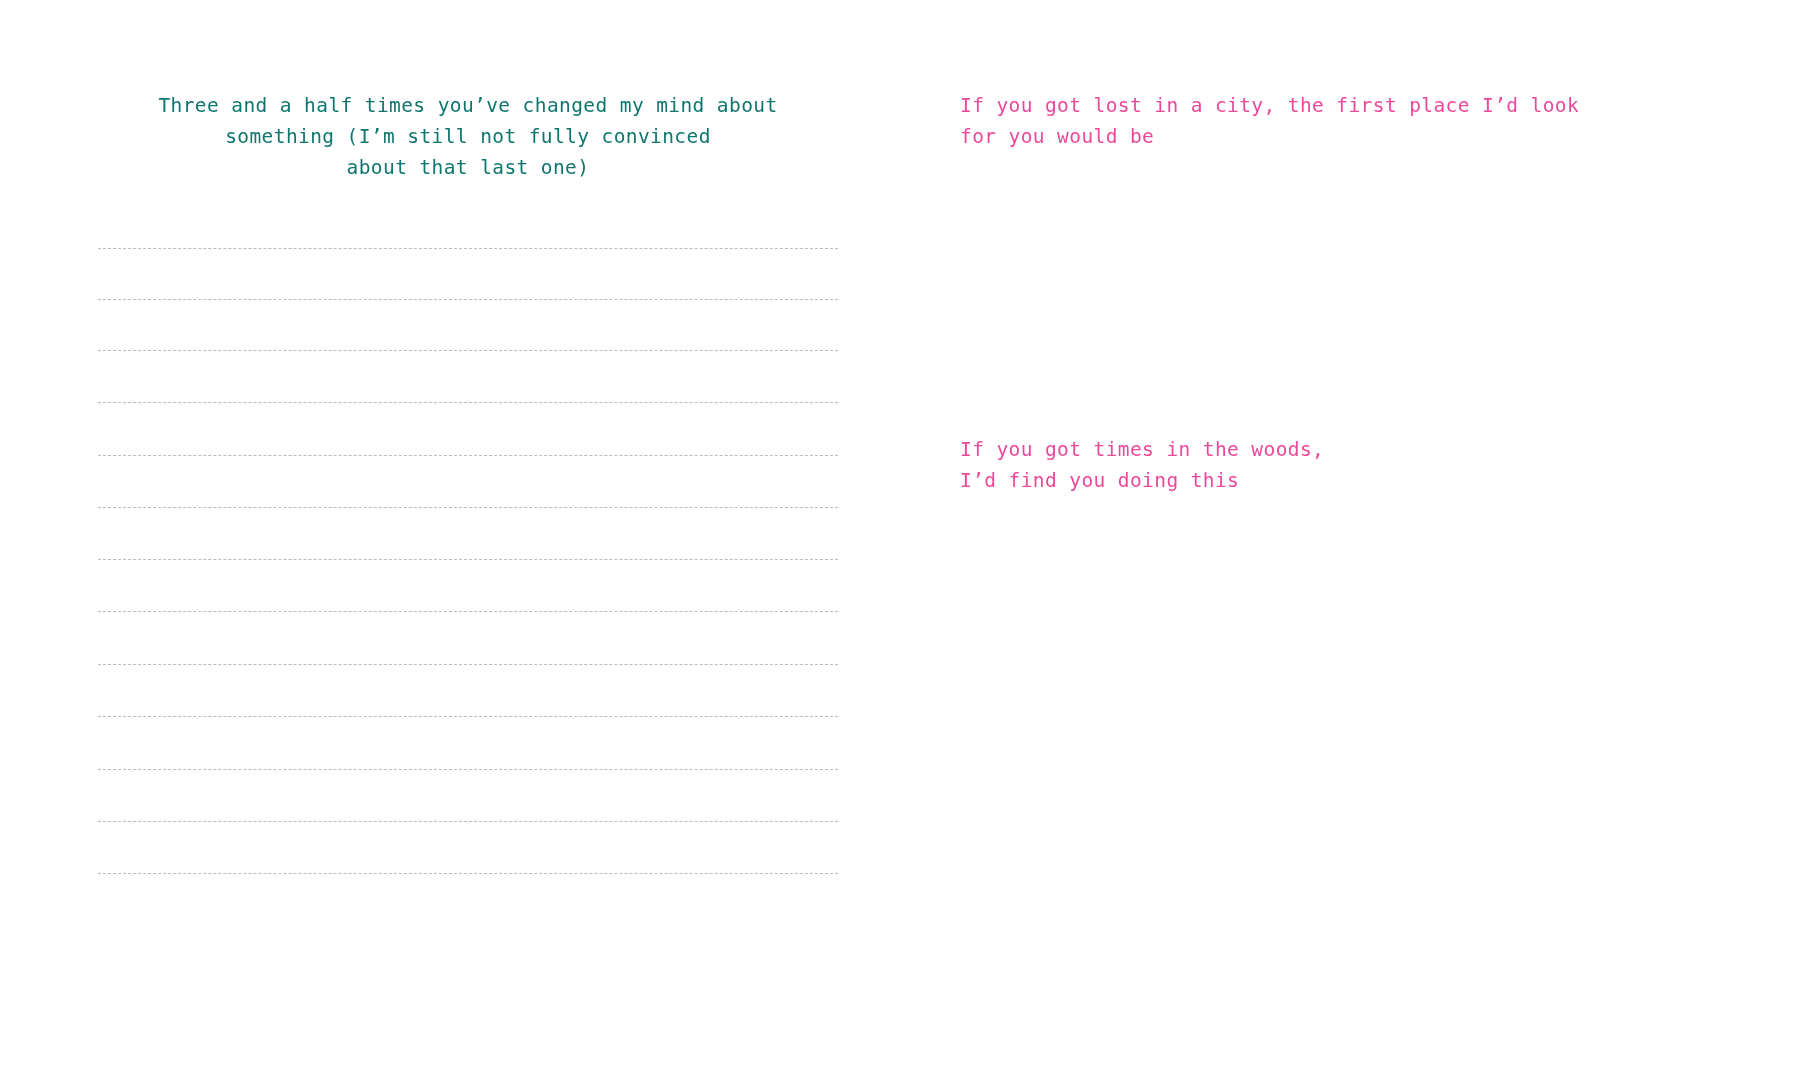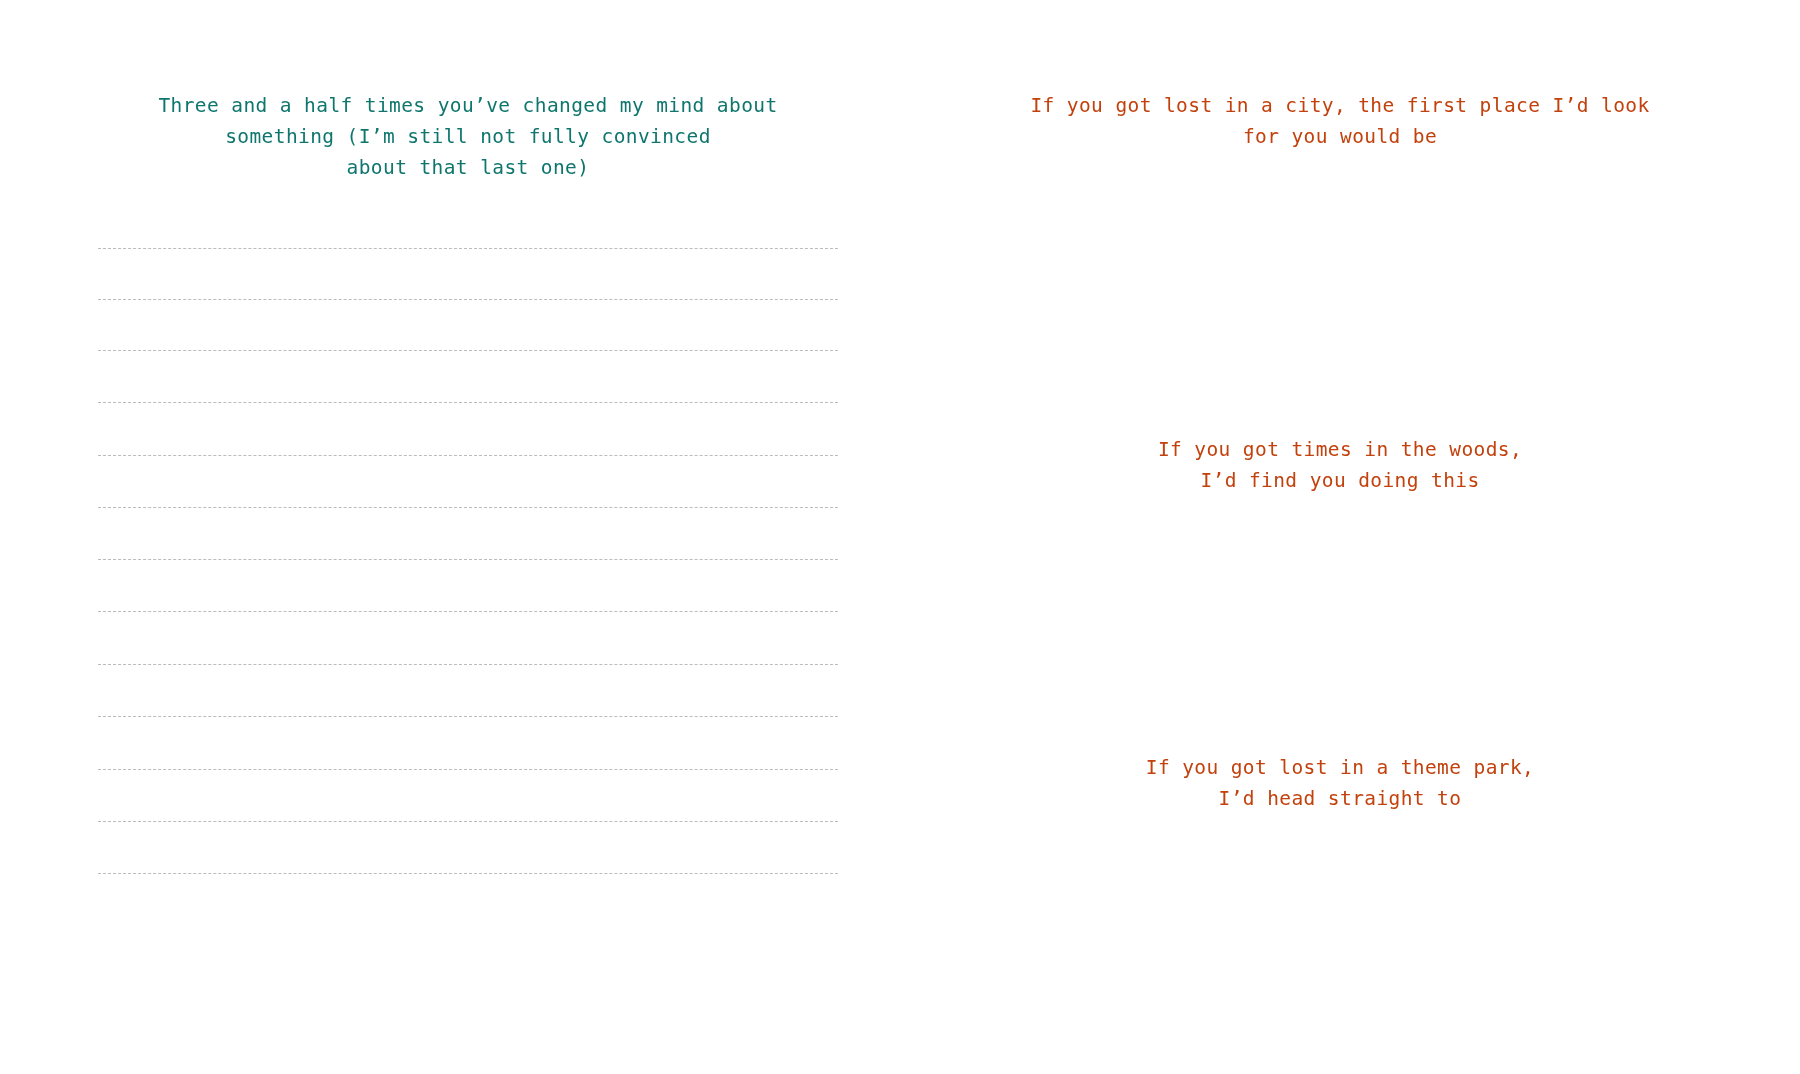--- a/index.html
+++ b/index.html
@@ -50,25 +50,24 @@
     height: 0;
     border-top: 1px dashed #b9bcc0;
     margin-bottom: 0;
   }
 
   
   .right-prompt {
     position: absolute;
     width: 760px;
     left: 60px;
-    text-align: center;
     font-size: 19.5px;
     line-height: 31px;
     letter-spacing: 0.4px;
-    color: #c2410c;
+    color: #ec4899;
     white-space: pre-line;
   }
   .rp-0 { top: 90px; }
   .rp-1 { top: 434px; }
   .rp-2 { top: 752px; }
 </style>
 </head>
 <body>
 
 <div class="spread">
@@ -93,17 +92,15 @@
       <div class="rule" style="margin-bottom:51px"></div>
       <div class="rule"></div>
     </div>
   </div>
 
   <div class="page">
     <div class="right-prompt rp-0">If you got lost in a city, the first place I’d look
 for you would be</div>
     <div class="right-prompt rp-1">If you got times in the woods,
 I’d find you doing this</div>
-    <div class="right-prompt rp-2">If you got lost in a theme park,
-I’d head straight to</div>
   </div>
 
 </div>
 
 </body></html>

